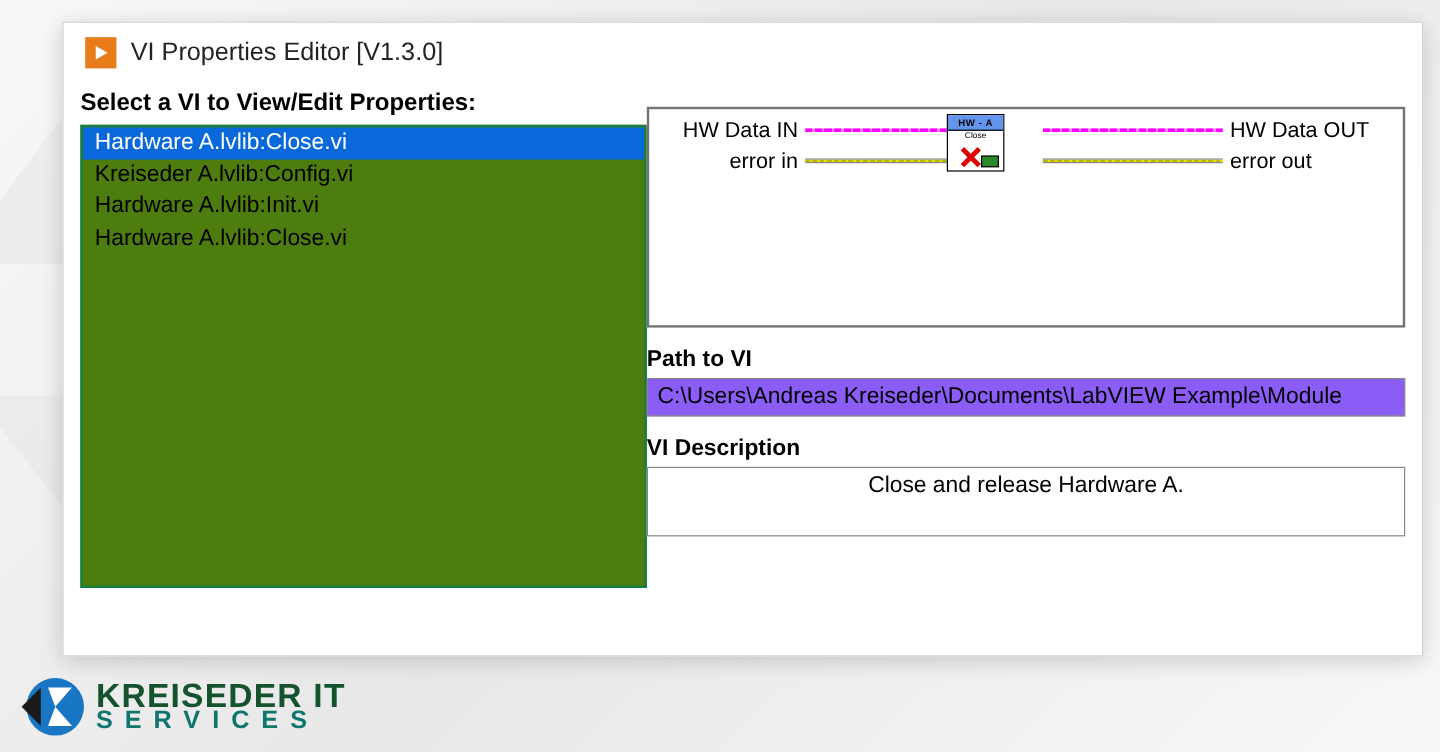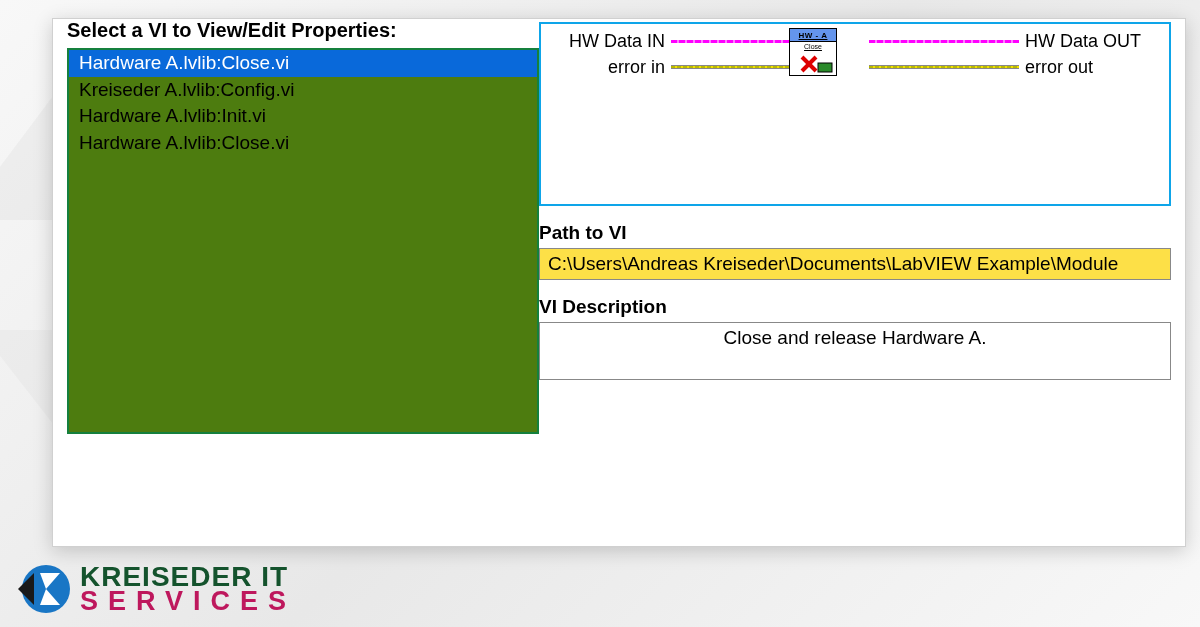--- a/index.html
+++ b/index.html
@@ -63,25 +63,25 @@
     padding: 1px 10px 1px 10px;
     color: #000;
     cursor: default;
     line-height: 1.3;
   }
   .list-item.selected {
     background: #0969da;
     color: #fff;
   }
   .connector-box {
-    border: 2px solid #0ea5e9;
+    border: 2px solid #737373;
     background: #fff;
     height: 184px;
     position: relative;
-    margin-top: 3px;
+    margin-top: 14px;
     padding: 6px 10px;
   }
   .conn-row {
     display: flex;
     align-items: center;
     font-size: 18px;
     height: 22px;
     margin-bottom: 4px;
     position: relative;
   }
@@ -103,21 +103,20 @@
   .wire.magenta { background: repeating-linear-gradient(90deg,#ff00ff 0 6px,#ff80ff 6px 8px); }
   .wire.yellow { background: repeating-linear-gradient(90deg,#b8b800 0 4px,#f0e000 4px 6px); border-top:1px solid #888; border-bottom:1px solid #888; height:4px;}
   .vi-icon {
     position: absolute;
     left: 248px;
     top: 4px;
     width: 48px;
     height: 48px;
     background: #fff;
     border: 1px solid #000;
-    text-decoration: underline;
   }
   .vi-icon-head {
     height: 13px;
     background: #6495ed;
     border-bottom: 1px solid #000;
     font-size: 8px;
     text-align: center;
     line-height: 13px;
     font-weight: bold;
     letter-spacing: 0.5px;
@@ -137,21 +136,21 @@
     margin-top: 16px;
     margin-bottom: 4px;
   }
   .text-input {
     width: 100%;
     border: 1px solid #888;
     font-size: 19px;
     padding: 4px 8px;
     font-family: inherit;
     color: #000;
-    background: #fde047;
+    background: #8b5cf6;
     height: 32px;
   }
   .text-area {
     width: 100%;
     border: 1px solid #888;
     font-size: 19px;
     padding: 4px 8px;
     font-family: inherit;
     color: #000;
     background: #fff;
@@ -175,39 +174,47 @@
   .brand-text {
     line-height: 0.9;
   }
   .brand-line1 {
     font-size: 28px;
     font-weight: 800;
     color: #14532d;
     letter-spacing: 1px;
   }
   .brand-line2 {
-    font-size: 27px;
+    font-size: 21px;
     font-weight: 700;
-    color: #be185d;
+    color: #0f766e;
     letter-spacing: 10px;
   }
   
   .bg-tri {
     position: absolute;
     opacity: 0.15;
     border-style: solid;
   }
 </style>
 </head>
 <body>
 
 <div class="bg-tri" style="top:60px;left:-40px;border-width:0 0 160px 120px;border-color:transparent transparent #c0c0c0 transparent;"></div>
 <div class="bg-tri" style="top:330px;left:-20px;border-width:0 140px 180px 0;border-color:transparent #c8c8c8 transparent transparent;"></div>
 
 <div class="window">
+  <div class="titlebar">
+    <span class="title-icon">
+      <svg width="14" height="14" viewBox="0 0 10 10">
+          <polygon points="2,1 9,5 2,9"></polygon>
+        </svg>
+    </span>
+    <span class="title-text">VI Properties Editor [V1.3.0]</span>
+  </div>
 
   <div class="content">
     <div class="left-col">
       <div class="section-label">Select a VI to View/Edit Properties:</div>
       <div class="listbox">
         <div class="list-item selected">Hardware A.lvlib:Close.vi</div>
         <div class="list-item">Kreiseder A.lvlib:Config.vi</div>
         <div class="list-item">Hardware A.lvlib:Init.vi</div>
         <div class="list-item">Hardware A.lvlib:Close.vi</div>
       </div>

